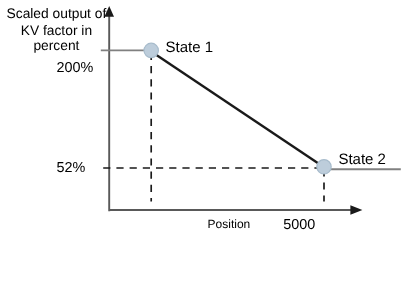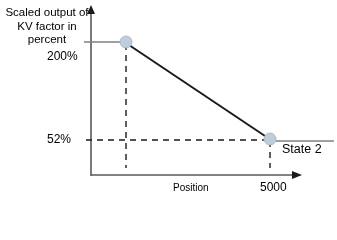--- a/index.html
+++ b/index.html
@@ -54,32 +54,32 @@
     left: 108px;
     top: 181px;
     font-size: 12px;
   }
   #x-axis-title {
     left: 173px;
     top: 181px;
     font-size: 10px;
   }
   #xtick-5000-label {
-    left: 260px;
+    left: 236px;
     top: 181px;
     font-size: 12px;
   }
   #state1-label {
     left: 138px;
     top: 33px;
     font-size: 12.5px;
   }
   #state2-label {
     left: 282px;
-    top: 143px;
+    top: 127px;
     font-size: 12.5px;
   }
 </style>
 </head>
 <body>
 
 <div id="chart-root">
 
   <svg id="chart-svg" viewBox="0 0 337 200">
 
@@ -111,15 +111,16 @@
   </svg>
 
   <div class="txt" id="y-axis-title">Scaled output of KV factor in percent</div>
 
   <div class="txt" id="ytick-200-label">200%</div>
   <div class="txt" id="ytick-100-label">52%</div>
 
   <div class="txt" id="x-axis-title">Position</div>
   <div class="txt" id="xtick-5000-label">5000</div>
 
+  <div class="txt" id="state1-label">State 1</div>
   <div class="txt" id="state2-label">State 2</div>
 
 </div>
 
 </body></html>

